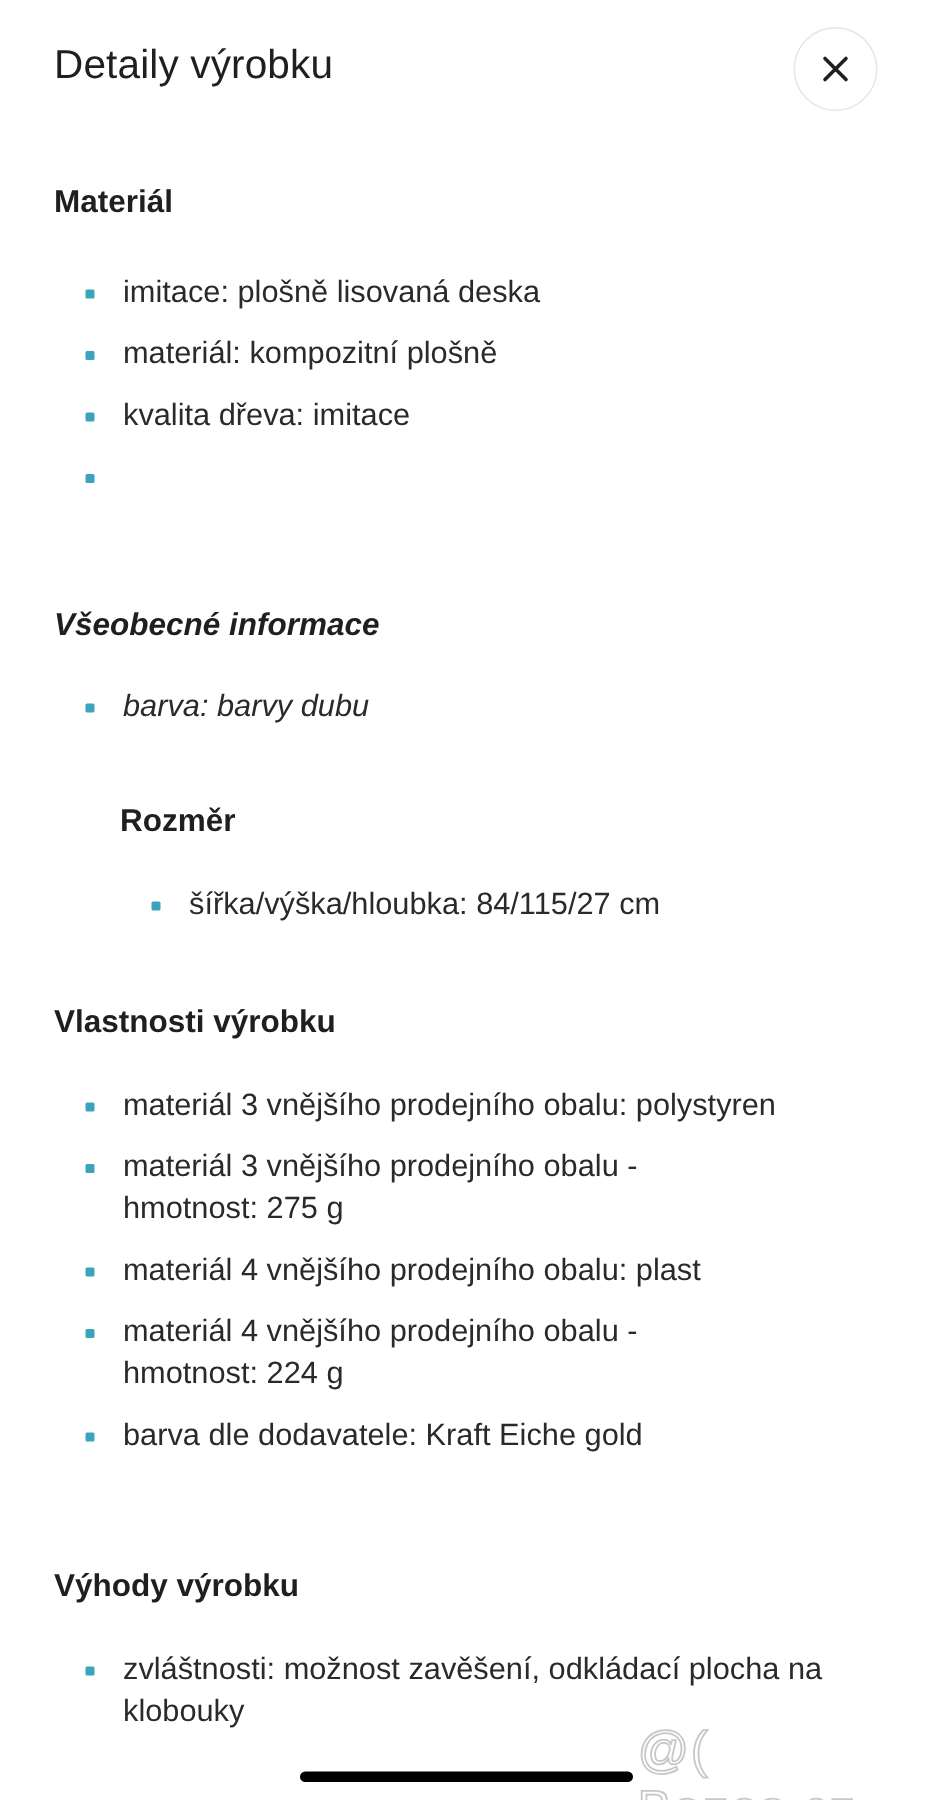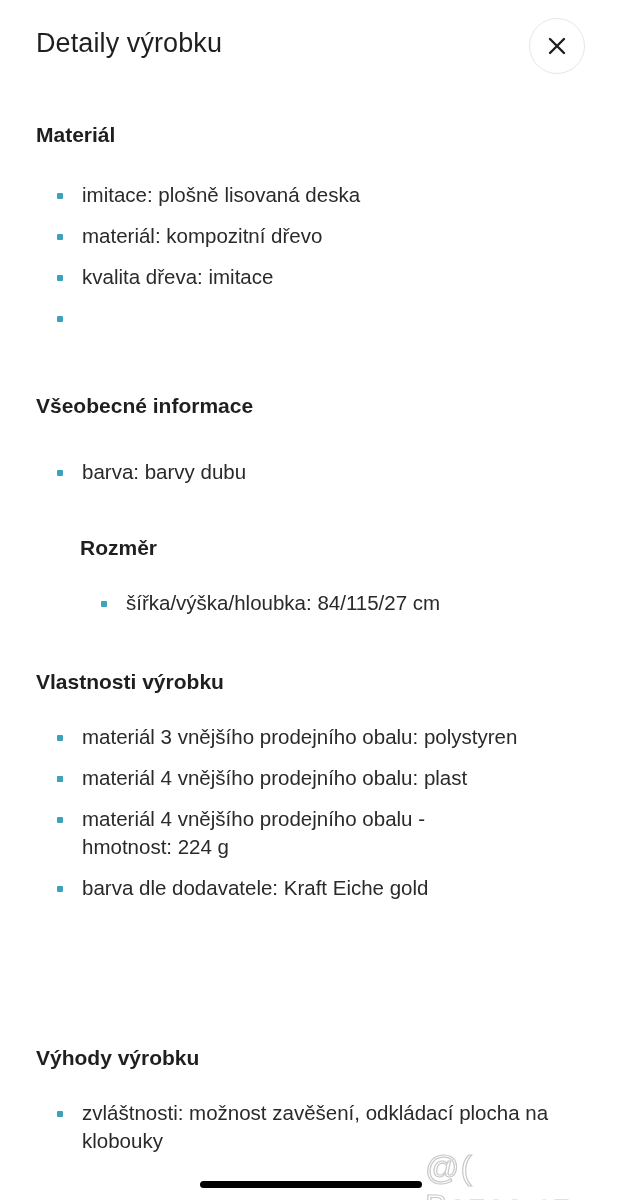--- a/index.html
+++ b/index.html
@@ -31,45 +31,45 @@
     <svg width="20" height="20" viewBox="0 0 20 20">
       <path d="M3 3 L17 17 M17 3 L3 17" stroke="#1f1f1f" stroke-width="2.4" stroke-linecap="round"></path>
     </svg>
   </div>
 </div>
 
 <div class="section" style="top:121px;">
   <h2 class="section-title">Materiál</h2>
   <ul class="items" style="margin-top:27px;">
     <li style="margin-bottom:13px;margin-top:32px;"><span class="bullet"></span><span>imitace: plošně lisovaná deska</span></li>
-    <li style="margin-bottom:13px;"><span class="bullet"></span><span>materiál: kompozitní dřevo</span></li>
+    <li style="margin-bottom:13px;"><span class="bullet"></span><span>materiál: kompozitní plošně</span></li>
     <li style="margin-bottom:13px;"><span class="bullet"></span><span>kvalita dřeva: imitace</span></li>
     <li><span class="bullet"></span></li>
   </ul>
 </div>
 
-<div class="section" style="top:392px;">
+<div class="section" style="top:403px;font-style:italic;">
   <h2 class="section-title">Všeobecné informace</h2>
-  <ul class="items" style="margin-top:38px;">
+  <ul class="items" style="margin-top:26px;">
     <li><span class="bullet"></span><span>barva: barvy dubu</span></li>
   </ul>
 </div>
 
 <div class="section" style="top:534px;margin-left:44px;">
   <h2 class="section-title">Rozměr</h2>
   <ul class="items" style="margin-top:27px;">
     <li><span class="bullet"></span><span>šířka/výška/hloubka: 84/115/27 cm</span></li>
   </ul>
 </div>
 
 <div class="section" style="top:668px; width:560px;">
   <h2 class="section-title">Vlastnosti výrobku</h2>
   <ul class="items" style="margin-top:27px; width:410px;">
     <li style="margin-bottom:13px; white-space:nowrap;"><span class="bullet"></span><span>materiál 3 vnějšího prodejního obalu: polystyren</span></li>
-    <li style="margin-bottom:13px; width:420px;"><span class="bullet"></span></li>
+    <li style="margin-bottom:13px; width:420px;"><span class="bullet"></span><span>materiál 3 vnějšího prodejního obalu - hmotnost: 275 g</span></li>
     <li style="margin-bottom:13px; white-space:nowrap;"><span class="bullet"></span><span>materiál 4 vnějšího prodejního obalu: plast</span></li>
     <li style="margin-bottom:13px; width:420px;"><span class="bullet"></span><span>materiál 4 vnějšího prodejního obalu - hmotnost: 224 g</span></li>
     <li style="white-space:nowrap;"><span class="bullet"></span><span>barva dle dodavatele: Kraft Eiche gold</span></li>
   </ul>
 </div>
 
 <div class="section" style="top:1044px;">
   <h2 class="section-title">Výhody výrobku</h2>
   <ul class="items" style="margin-top:27px; width:540px;">
     <li><span class="bullet"></span><span>zvláštnosti: možnost zavěšení, odkládací plocha na klobouky</span></li>

